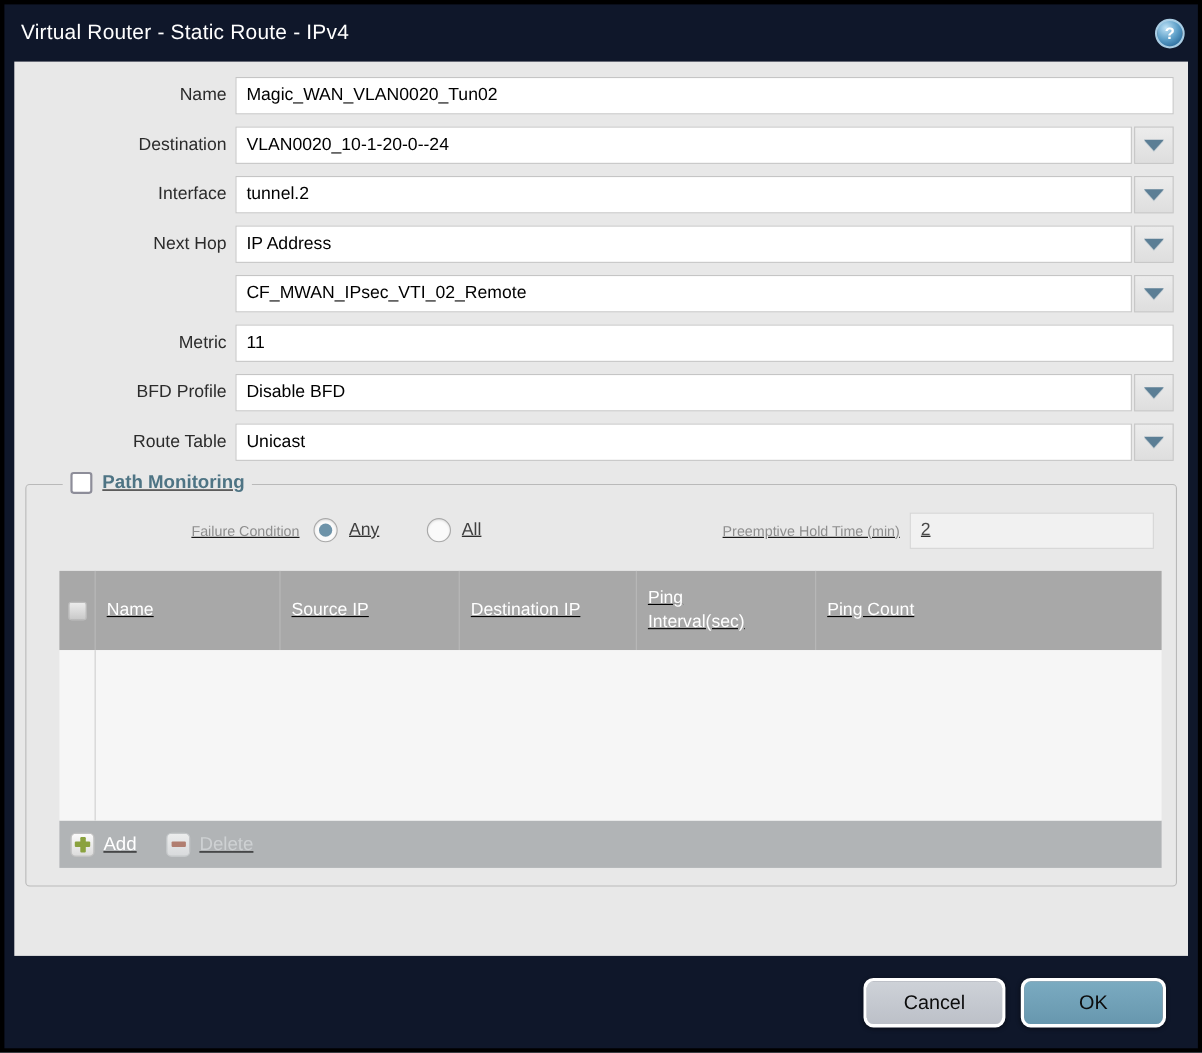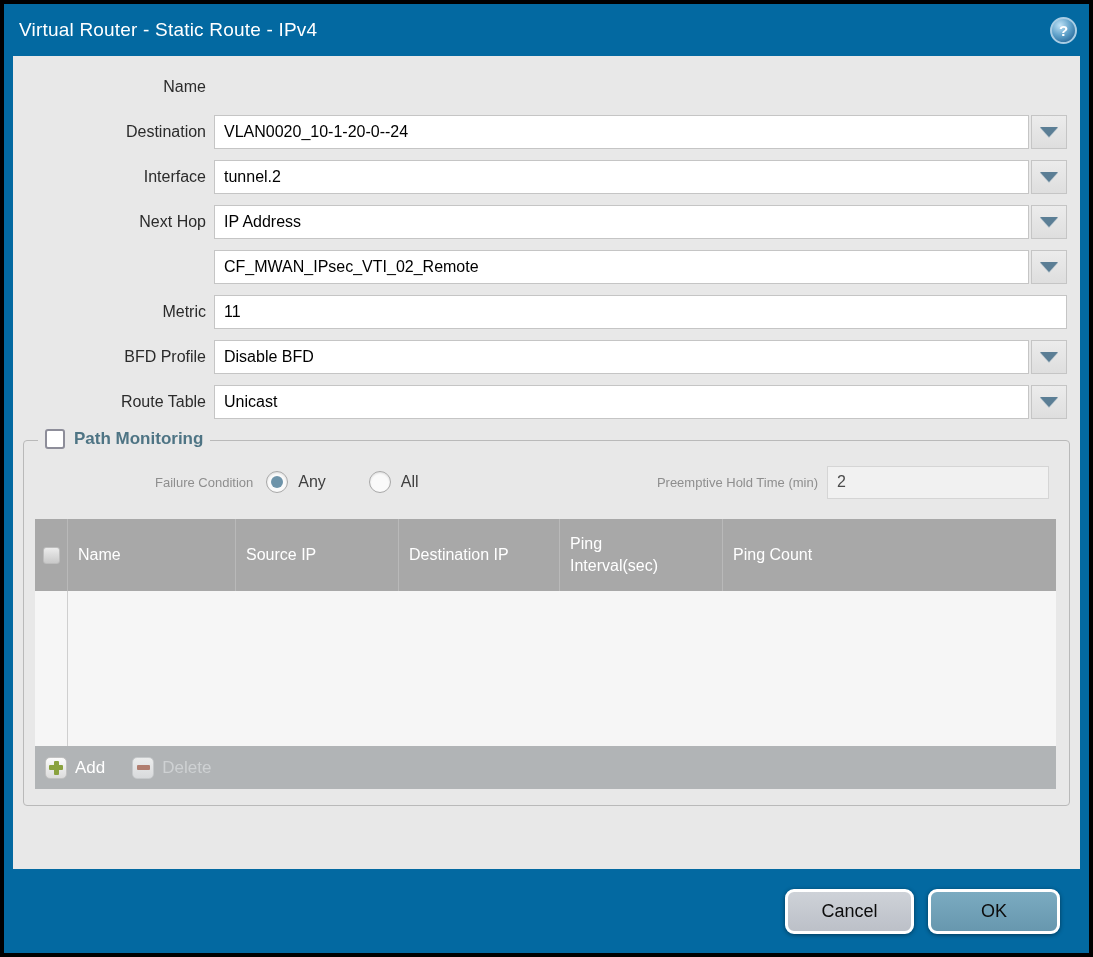--- a/index.html
+++ b/index.html
@@ -1,21 +1,21 @@
 <!DOCTYPE html>
 <html><head>
 <meta charset="utf-8">
 <style>
   * { box-sizing: border-box; margin: 0; padding: 0; }
   html, body { width: 1093px; height: 957px; background: #fff; }
   body { font-family: "Liberation Sans", sans-serif; }
 
   .dialog {
     width: 1093px; height: 957px;
-    background: #0369a1;
+    background: #0f172a;
     border: 4px solid #000;
     display: flex; flex-direction: column;
   }
 
   
   .titlebar {
     height: 52px; flex: none;
     display: flex; align-items: center; justify-content: space-between;
     padding: 0 12px 0 15px;
   }
@@ -59,22 +59,23 @@
     width: 0; height: 0;
     border-left: 9px solid transparent; border-right: 9px solid transparent;
     border-top: 10px solid #5b7e95;
     filter: drop-shadow(0 1px 0 #b7c4cc);
   }
 
   
   .pm {
     margin: 21px 10px 0 10px;
     border: 1px solid #b9b9b9; border-radius: 4px;
-    padding: 0 13px 16px 11px;
+    padding: 0 13px 16px 30px;
     position: relative;
+    text-decoration: underline;
   }
   .pm-legend {
     display: flex; align-items: center; gap: 9px;
     width: max-content; background: #e8e8e8;
     padding: 0 7px; margin: -12px 0 0 3px;
   }
   .pm-check {
     width: 20px; height: 20px; background: #fff;
     border: 2px solid #8d8d99; border-radius: 3px; cursor: pointer;
   }
@@ -178,20 +179,23 @@
 
   <div class="titlebar">
     <div class="title">Virtual Router - Static Route - IPv4</div>
     <div class="help">?</div>
   </div>
 
   <div class="content">
 
     <div class="form-row">
       <div class="flabel">Name</div>
+      <div class="fieldwrap">
+        <input class="tinput" type="text" value="Magic_WAN_VLAN0020_Tun02" style="">
+      </div>
     </div>
 
     <div class="form-row">
       <div class="flabel">Destination</div>
       <div class="fieldwrap">
         <input class="tinput" type="text" value="VLAN0020_10-1-20-0--24" style="">
         <div class="ddbtn">
           <span class="tri"></span>
         </div>
       </div>

